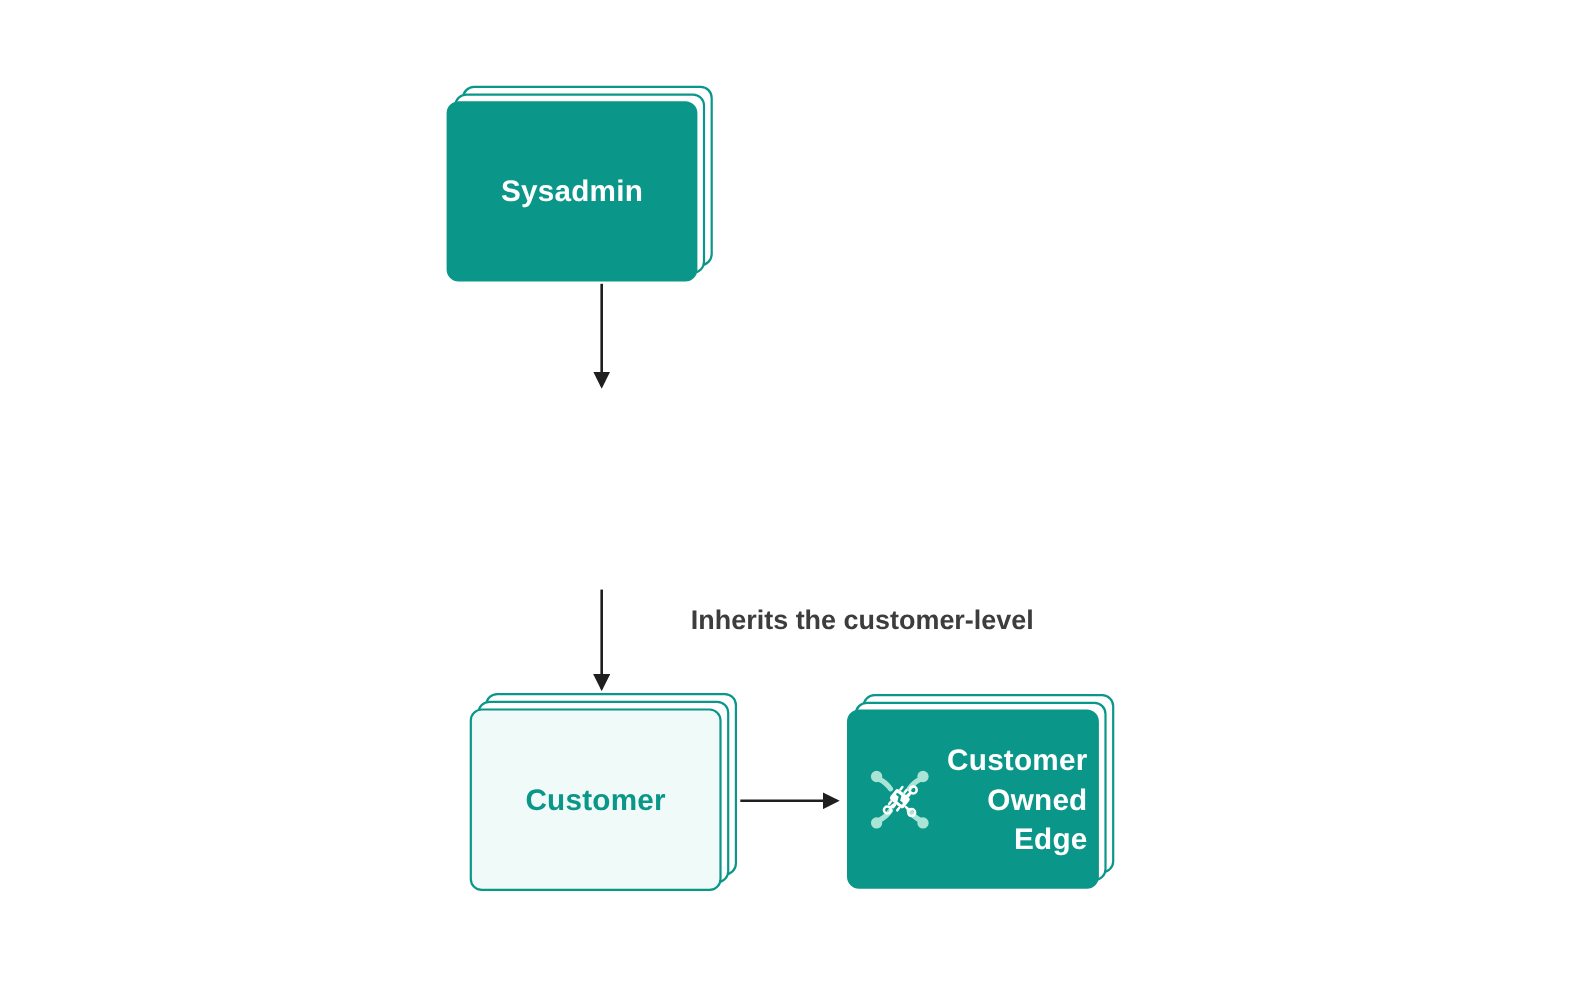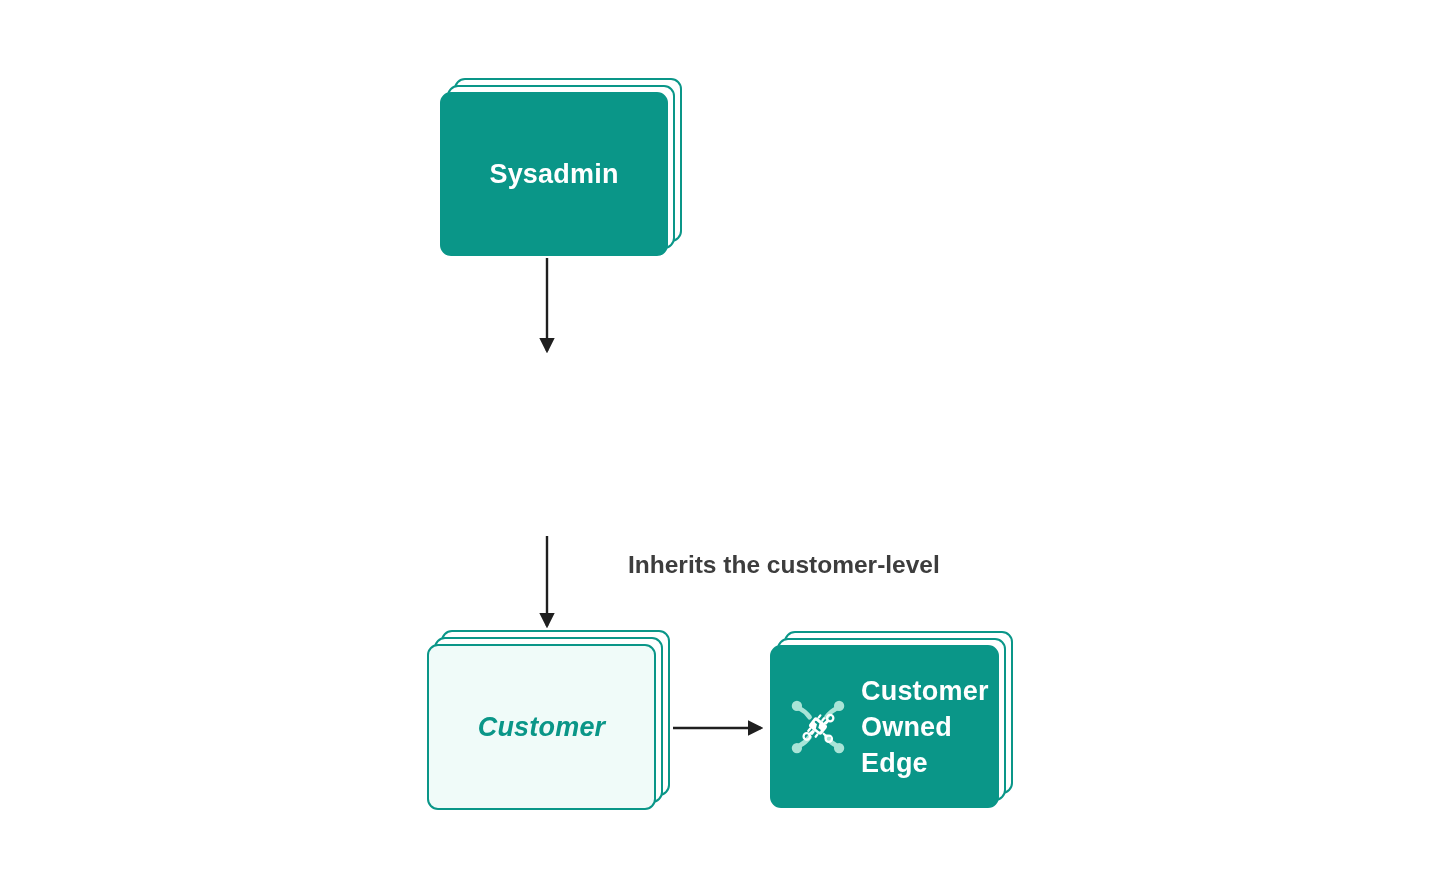--- a/index.html
+++ b/index.html
@@ -39,30 +39,30 @@
     display:flex;
     align-items:center;
     justify-content:center;
     font-size:27px;
     font-weight:700;
     letter-spacing:.2px;
   }
   .card.solid{background:var(--teal);color:var(--white);}
   .card.outline{background:var(--teal-fill-light);color:var(--teal);}
   
-  #node-sysadmin{left:440px;top:92px;width:228px;height:164px;}
+  #node-sysadmin{left:406px;top:92px;width:228px;height:164px;}
   #node-tenant{left:427px;top:368px;width:229px;height:166px;}
-  #node-customer{left:427px;top:644px;width:229px;height:166px;font-style:italic;}
+  #node-customer{left:427px;top:644px;width:229px;height:166px;}
   #node-edge{left:770px;top:645px;width:229px;height:163px;}
   
   #node-edge .card{
     justify-content:flex-start;
     padding:0 18px 0 16px;
     gap:13px;
-    text-align:left;
+    text-align:right;
   }
   .edge-icon{width:60px;height:60px;flex:0 0 auto;}
   .edge-label{width:138px;line-height:36px;}
   
   #arrows{position:absolute;left:0;top:0;width:1440px;height:892px;pointer-events:none;}
   
   .annotation{
     position:absolute;
     left:628px;top:549px;
     color:var(--text-dark);

